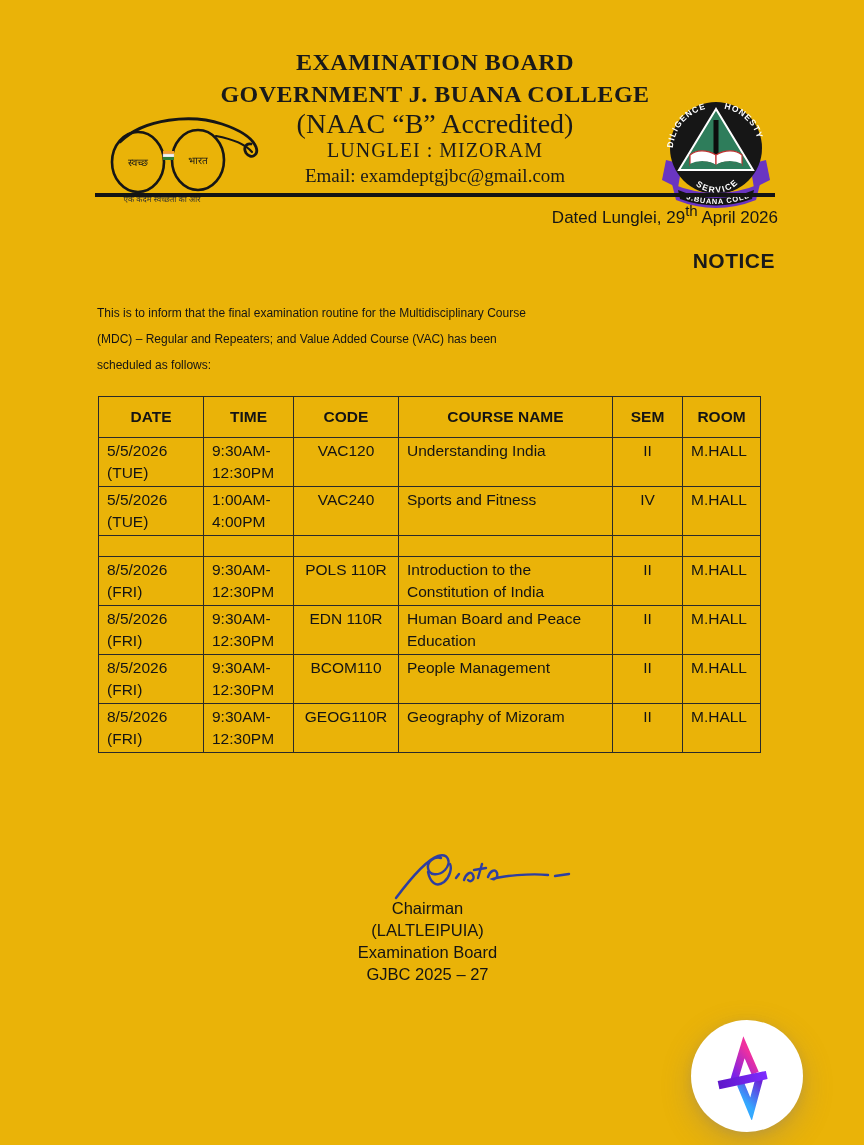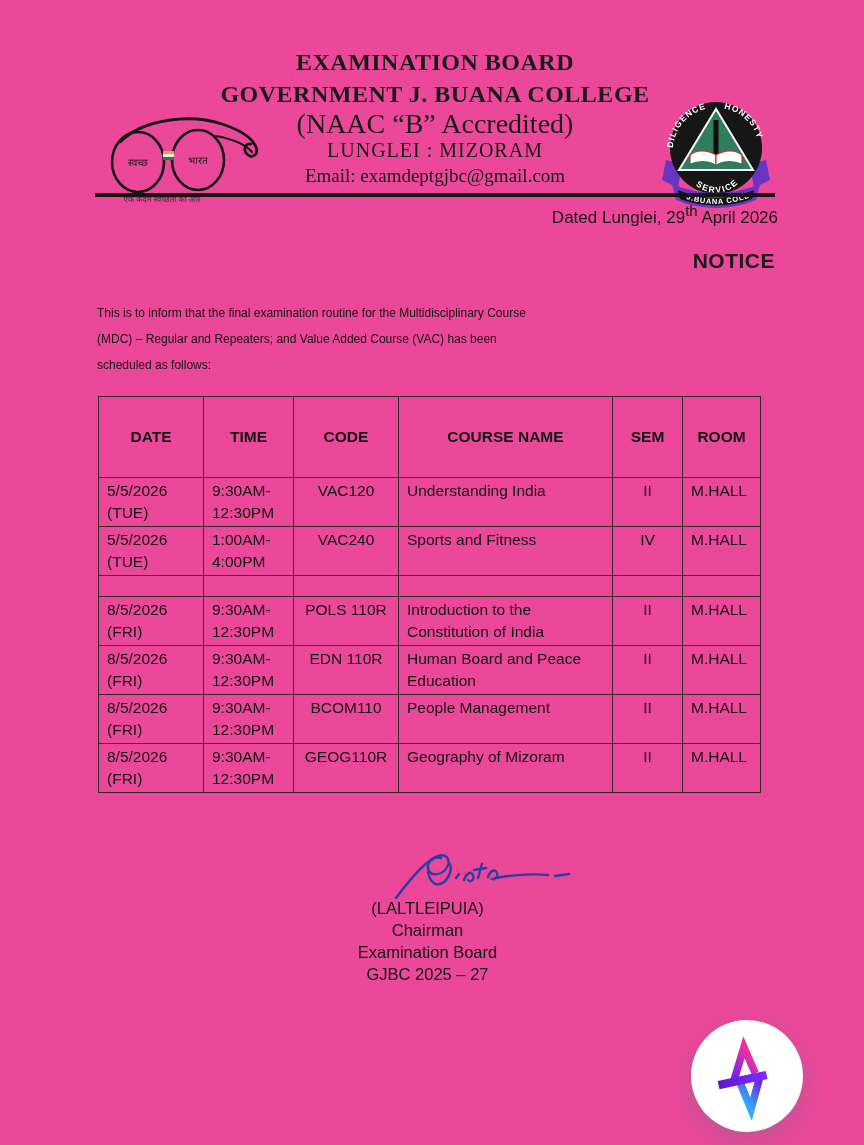--- a/index.html
+++ b/index.html
@@ -1,19 +1,19 @@
 <!DOCTYPE html>
 <html><head>
 <meta charset="utf-8">
 <style>
   html,body{margin:0;padding:0;background:#ffffff;}
   .page{
     position:relative;
     width:864px;height:1145px;
-    background:#ec4899;
+    background:#eab308;
     font-family:"Liberation Sans",sans-serif;
     color:#1a1a1a;
     overflow:hidden;
   }
   
   .letterhead{
     position:absolute;left:95px;top:46px;width:680px;
     text-align:center;
     font-family:"Liberation Serif",serif;
   }
@@ -44,21 +44,21 @@
     border-collapse:collapse;table-layout:fixed;width:662px;
     font-size:15.5px;color:#141414;
   }
   .exam-table th,.exam-table td{
     border:1.8px solid #2a2a2a;
     padding:2px 8px;vertical-align:top;line-height:22px;
     overflow:hidden;
   }
   .exam-table th{
     text-align:center;vertical-align:middle;height:40px;
-    font-size:15.5px;font-weight:bold;padding:20px 2px;
+    font-size:15.5px;font-weight:bold;padding:0 2px;
   }
   .col-date{width:105px;} .col-time{width:90px;} .col-code{width:105px;}
   .col-course{width:214px;} .col-sem{width:70px;} .col-room{width:78px;}
   .data-row{height:46px;}
   .spacer-row{height:21px;}
   .cell-code,.cell-sem{text-align:center;margin-top:11px;}
   .cell-room{padding-left:10px;}
   
   .signature-ink{position:absolute;left:390px;top:850px;}
   .sign-block{
@@ -270,22 +270,22 @@
         <path d="M74 30 C 76 24, 81 20, 83 25 C 85 29, 81 33, 78 30"></path>
         <path d="M88 28 L 92 14"></path>
         <path d="M84 20 L 96 18"></path>
         <path d="M98 27 C 100 21, 105 18, 107 23 C 108 26, 106 30, 103 29 C 112 26, 140 23, 158 25"></path>
         <path d="M165 26 L 179 24"></path>
       </g>
     </svg>
   </div>
 
   <div class="sign-block">
+    <div>Chairman</div>
     <div>(LALTLEIPUIA)</div>
-    <div>Chairman</div>
     <div>Examination Board</div>
     <div>GJBC 2025 – 27</div>
   </div>
 
   <div class="wm-badge">
     <svg width="76" height="88" viewBox="0 0 100 100">
       <defs>
         <linearGradient id="gTop" gradientUnits="userSpaceOnUse" x1="34" y1="50" x2="62" y2="30">
           <stop offset="0" stop-color="#7a22e8"></stop>
           <stop offset="1" stop-color="#f0309f"></stop>

